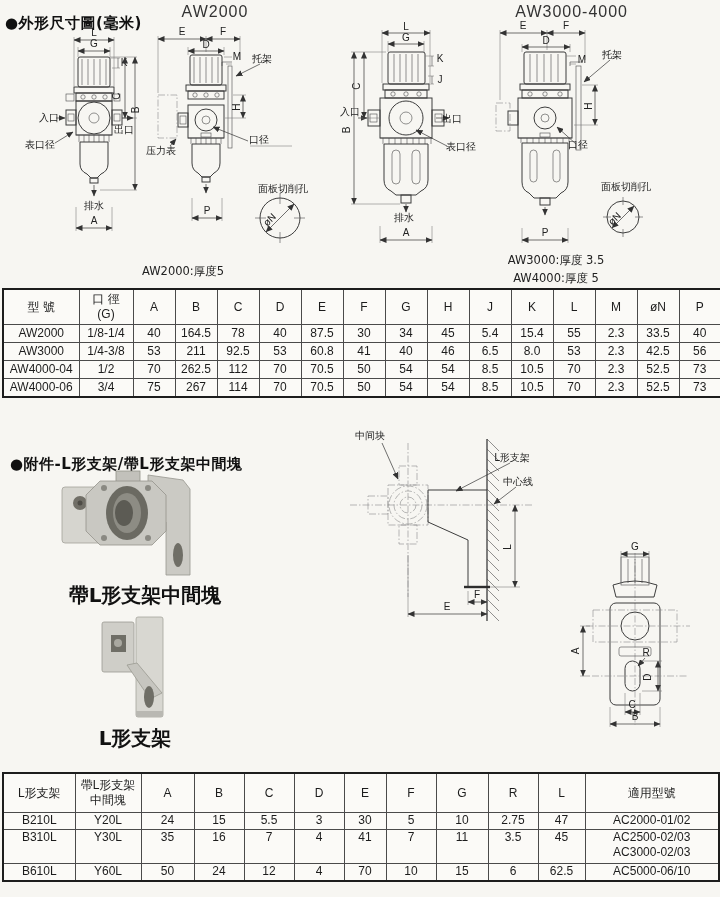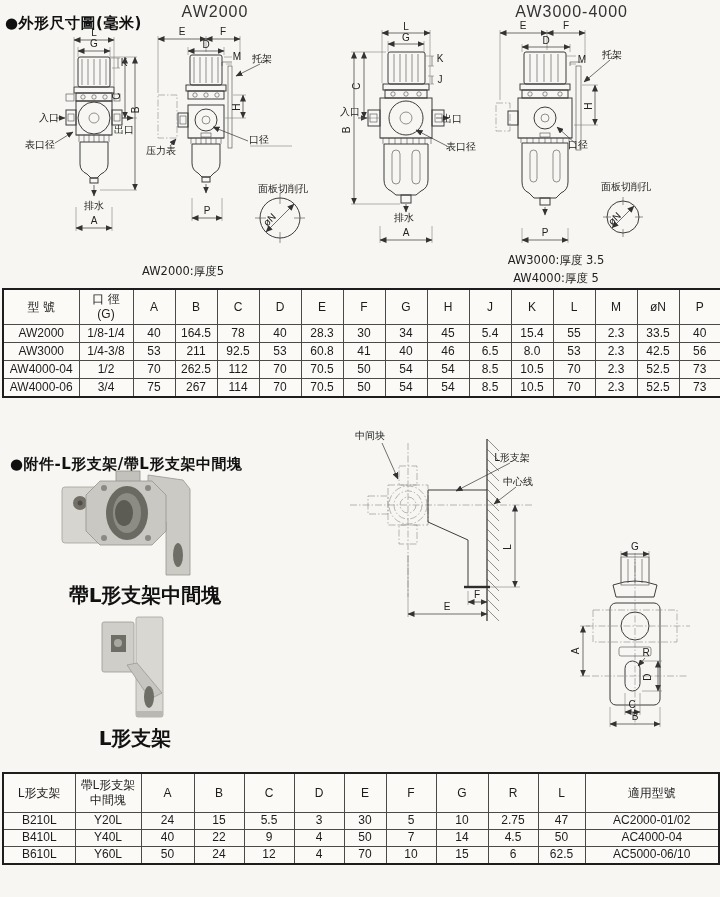--- a/index.html
+++ b/index.html
@@ -276,21 +276,21 @@
       </tr>
     </thead>
     <tbody>
       <tr>
         <td>AW2000</td>
           <td>1/8-1/4</td>
           <td>40</td>
           <td>164.5</td>
           <td>78</td>
           <td>40</td>
-          <td>28.3</td>
+          <td>87.5</td>
           <td>30</td>
           <td>34</td>
           <td>45</td>
           <td>5.4</td>
           <td>15.4</td>
           <td>55</td>
           <td>2.3</td>
           <td>33.5</td>
           <td>40</td>
       </tr>
@@ -489,33 +489,34 @@
           <td>15</td>
           <td>5.5</td>
           <td>3</td>
           <td>30</td>
           <td>5</td>
           <td>10</td>
           <td>2.75</td>
           <td>47</td>
           <td>AC2000-01/02</td>
       </tr>
-      <tr style="height:17px;">
-        <td>B410L</td>
-          <td>Y40L</td>
-          <td>40</td>
-          <td>22</td>
-          <td>9</td>
+      <tr style="height:34px;">
+        <td>B310L</td>
+          <td>Y30L</td>
+          <td>35</td>
+          <td>16</td>
+          <td>7</td>
           <td>4</td>
-          <td>50</td>
+          <td>41</td>
           <td>7</td>
-          <td>14</td>
-          <td>4.5</td>
-          <td>50</td>
-          <td>AC4000-04</td>
+          <td>11</td>
+          <td>3.5</td>
+          <td>45</td>
+          <td>AC2500-02/03
+AC3000-02/03</td>
       </tr>
       <tr style="height:17px;">
         <td>B610L</td>
           <td>Y60L</td>
           <td>50</td>
           <td>24</td>
           <td>12</td>
           <td>4</td>
           <td>70</td>
           <td>10</td>

